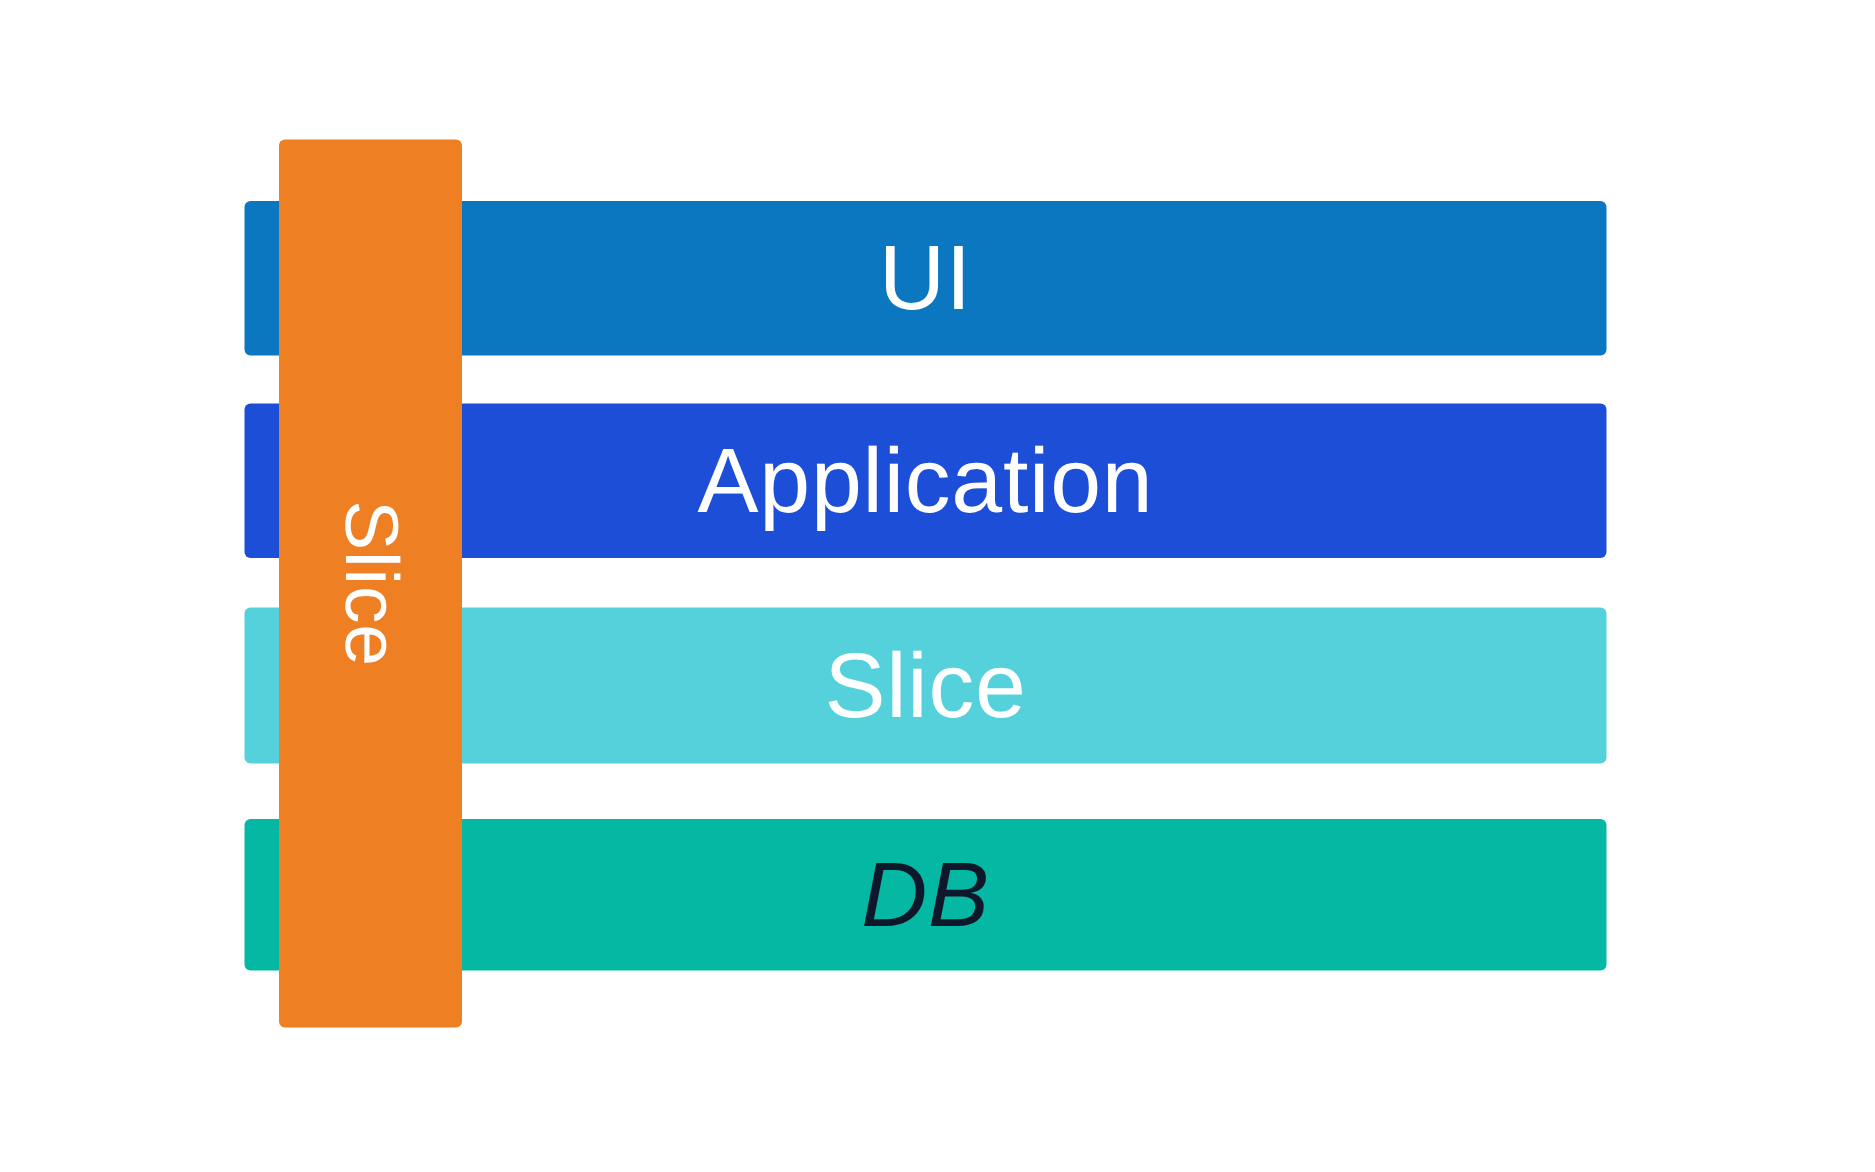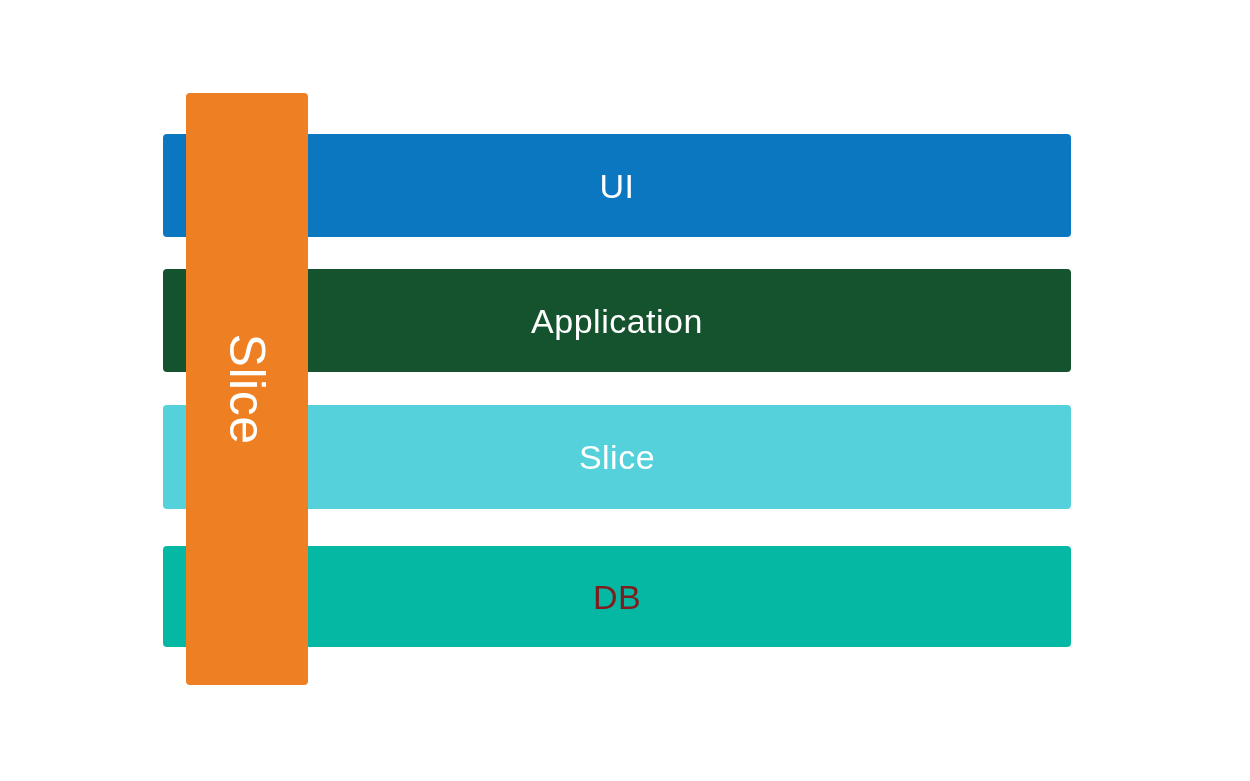--- a/index.html
+++ b/index.html
@@ -24,21 +24,21 @@
     border-radius: 4px;
     display: flex;
     align-items: center;
     justify-content: center;
     box-sizing: border-box;
   }
   .layer-label {
     color: #ffffff;
     font-family: "Liberation Sans", sans-serif;
     font-weight: 300;
-    font-size: 34px;
+    font-size: 61px;
     line-height: 1;
     letter-spacing: 0.5px;
     white-space: nowrap;
     -webkit-font-smoothing: antialiased;
   }
   #layer-ui    { top: 134px; height: 103px; }
   #layer-app   { top: 269px; height: 103px; }
   #layer-dom   { top: 405px; height: 104px; }
   #layer-db    { top: 546px; height: 101px; }
 
@@ -68,29 +68,29 @@
 </style>
 </head>
 <body>
 
 <div id="canvas" style="background: rgb(255, 255, 255);">
 
   <div class="layer-bar" id="layer-ui" style="background: rgb(10, 119, 192);">
     <span class="layer-label" style="color: rgb(255, 255, 255);">UI</span>
   </div>
 
-  <div class="layer-bar" id="layer-app" style="background: #14532d;">
+  <div class="layer-bar" id="layer-app" style="background: #1d4ed8;">
     <span class="layer-label" style="color: rgb(255, 255, 255);">Application</span>
   </div>
 
   <div class="layer-bar" id="layer-dom" style="background: rgb(85, 209, 219);">
     <span class="layer-label" style="color: rgb(255, 255, 255);">Slice</span>
   </div>
 
   <div class="layer-bar" id="layer-db" style="background: rgb(5, 184, 164);">
-    <span class="layer-label" style="color: #7f1d1d;">DB</span>
+    <span class="layer-label" style="color: #0f172a; font-style: italic;">DB</span>
   </div>
 
   <div id="slice-bar" style="background: rgb(238, 127, 34);">
     <span id="slice-label" style="color: rgb(255, 255, 255);">Slice</span>
   </div>
 
 </div>
 
 </body></html>

